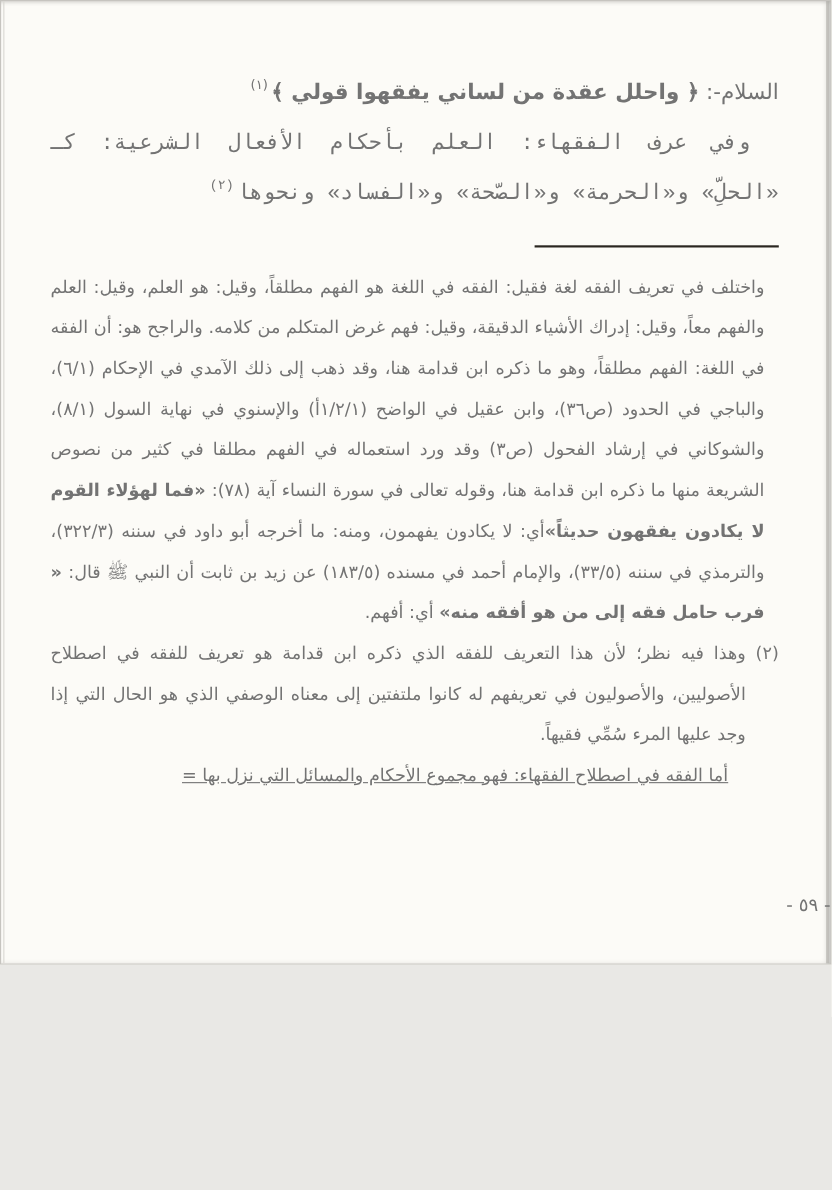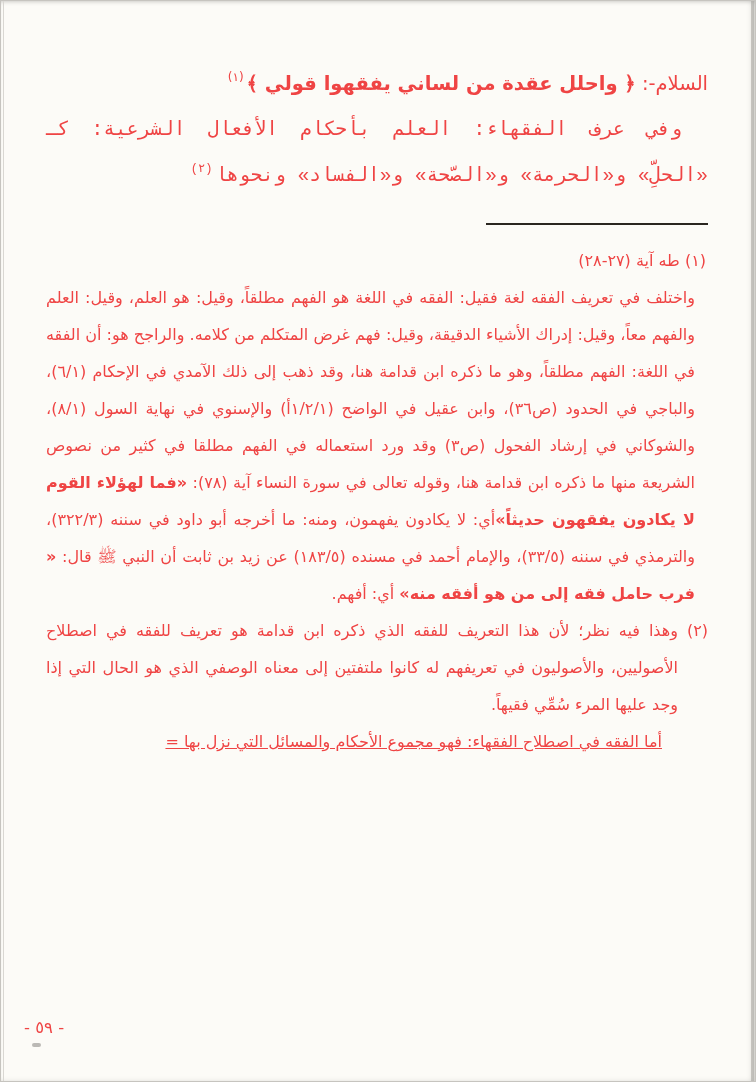--- a/index.html
+++ b/index.html
@@ -1,24 +1,24 @@
 <!DOCTYPE html>
 <html lang="ar" dir="rtl"><head>
 <meta charset="utf-8">
 <style>
   * { margin:0; padding:0; box-sizing:border-box; }
   html,body { background:#e9e8e5; }
   body { font-family:"DejaVu Sans", sans-serif; }
 
   .page {
     position:relative;
-    width:756px; height:1082px;
+    width:756px; height:877px;
     margin:0 auto;
     background:#fcfbf7;
-    color:#ef4444;
+    color:#737373;
     direction:rtl;
     overflow:hidden;
     border:1px solid #c6c4bf;
     box-shadow: inset -4px 0 6px -2px rgba(0,0,0,.22),
                 inset 0 3px 4px -2px rgba(0,0,0,.12);
   }
 
   .scan-edge-right { position:absolute; top:0; bottom:0; right:1px; width:3px; background:#a5a49f; opacity:.55; }
   .scan-edge-left  { position:absolute; top:0; bottom:0; left:2px; width:1px; background:#d9d7d2; }
   .scan-speck      { position:absolute; left:31px; top:1042px; width:9px; height:4px; background:#8f8d88; border-radius:2px; opacity:.6; }
@@ -52,24 +52,23 @@
   .footnotes p { margin:0; }
   .fn1-source { padding-right:2px; }
   .fn1-body   { padding-right:13px; }
   .fn2-p1 { padding-right:30px; text-indent:-30px; }
   .fn2-p2 { padding-right:30px; text-indent:16px;text-decoration:underline; }
   .bold { font-weight:700; }
   .fn-marker { white-space:nowrap; }
 
   .page-number {
     position:absolute; left:0; right:0; bottom:44px;
-    text-align:left;
+    text-align:right;
     font-size:16.5px;
     letter-spacing:1px;
-    margin-left:23px;
   }
 </style>
 </head>
 <body>
 
 <div class="page">
 
   <div class="scan-edge-right"></div>
   <div class="scan-edge-left"></div>
   <div class="scan-speck"></div>
@@ -79,22 +78,20 @@
     <div class="main-text">
       <p class="mt-p1"><span>السلام-: </span><span class="verse">﴿ واحلل عقدة من لساني يفقهوا قولي ﴾</span><sup class="fn-ref">(١)</sup></p>
       <p class="mt-p2"><span>وفي عرف الفقهاء: العلم بأحكام الأفعال الشرعية: كـ «الحلِّ» و«الحرمة» و«الصّحة» و«الفساد» ونحوها</span><sup class="fn-ref">(٢)</sup></p>
     </div>
 
     <div class="fn-sep"></div>
 
     <div class="footnotes">
 
       <div class="footnote">
-        <p class="fn1-source"><span class="fn-marker">(١)</span>
-          <span>طه آية (٢٧-٢٨)</span></p>
         <p class="fn1-body"><span>واختلف في تعريف الفقه لغة فقيل: الفقه في اللغة هو الفهم مطلقاً، وقيل: هو العلم، وقيل: العلم والفهم معاً، وقيل: إدراك الأشياء الدقيقة، وقيل: فهم غرض المتكلم من كلامه. والراجح هو: أن الفقه في اللغة: الفهم مطلقاً، وهو ما ذكره ابن قدامة هنا، وقد ذهب إلى ذلك الآمدي في الإحكام (٦/١)، والباجي في الحدود (ص٣٦)، وابن عقيل في الواضح (١/٢/١أ) والإسنوي في نهاية السول (٨/١)، والشوكاني في إرشاد الفحول (ص٣) وقد ورد استعماله في الفهم مطلقا في كثير من نصوص الشريعة منها ما ذكره ابن قدامة هنا، وقوله تعالى في سورة النساء آية (٧٨): </span><span class="bold">«فما لهؤلاء القوم لا يكادون يفقهون حديثاً»</span><span>أي: لا يكادون يفهمون، ومنه: ما أخرجه أبو داود في سننه (٣٢٢/٣)، والترمذي في سننه (٣٣/٥)، والإمام أحمد في مسنده (١٨٣/٥) عن زيد بن ثابت أن النبي ﷺ قال: </span><span class="bold">« فرب حامل فقه إلى من هو أفقه منه»</span><span> أي: أفهم.</span></p>
       </div>
 
       <div class="footnote">
         <p class="fn2-p1"><span class="fn-marker">(٢)</span>
           <span>وهذا فيه نظر؛ لأن هذا التعريف للفقه الذي ذكره ابن قدامة هو تعريف للفقه في اصطلاح الأصوليين، والأصوليون في تعريفهم له كانوا ملتفتين إلى معناه الوصفي الذي هو الحال التي إذا وجد عليها المرء سُمِّي فقيهاً.</span></p>
         <p class="fn2-p2">أما الفقه في اصطلاح الفقهاء: فهو مجموع الأحكام والمسائل التي نزل بها =</p>
       </div>
 
     </div>

